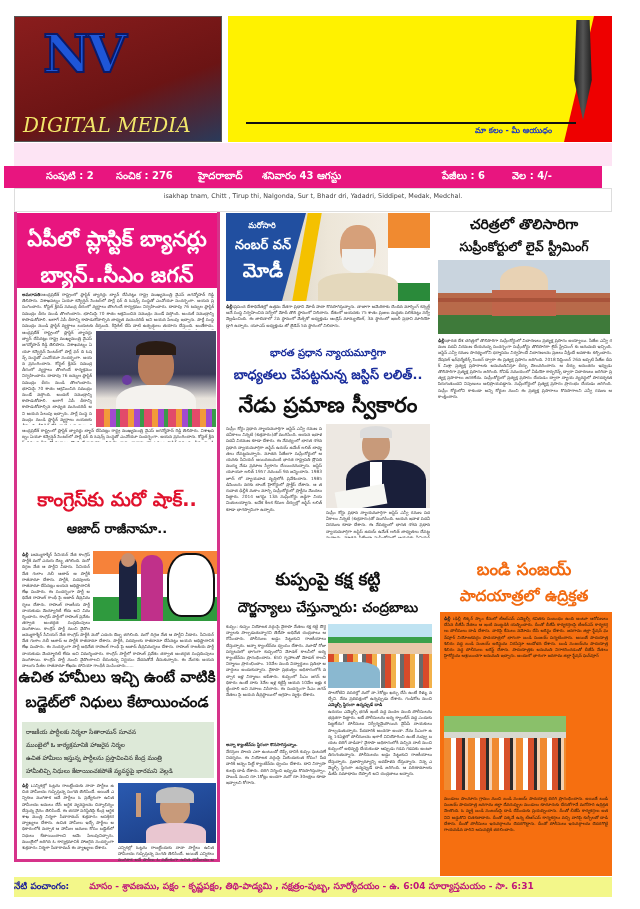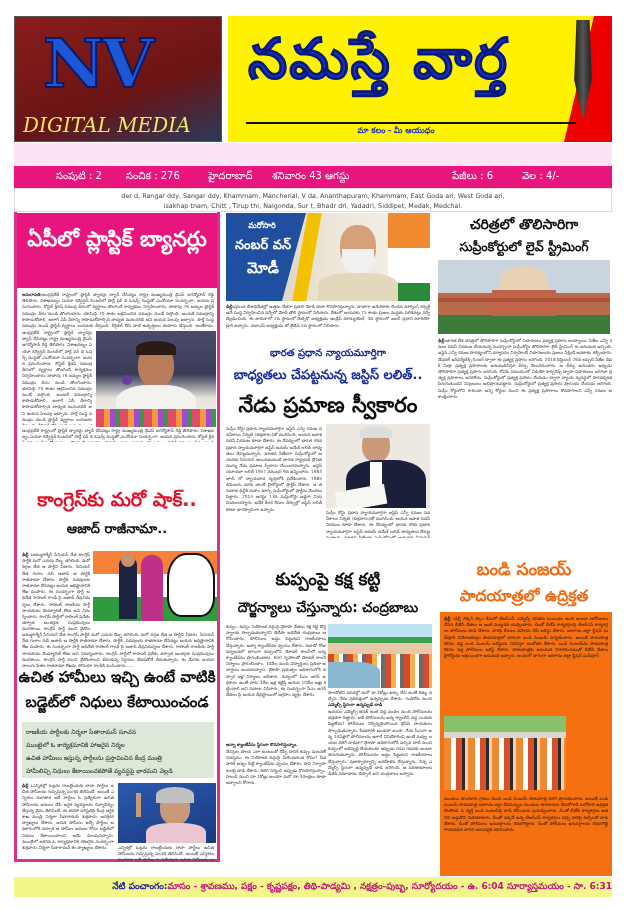--- a/index.html
+++ b/index.html
@@ -1,79 +1,78 @@
 <!DOCTYPE html>
 <html><head>
 <meta charset="utf-8">
 <style>
 *{box-sizing:border-box;margin:0;padding:0}
 body{width:640px;height:909px;background:#fff;font-family:"DejaVu Sans",sans-serif;position:relative;overflow:hidden}
 .abs{position:absolute}
 .filler{color:#444;font-size:4.3px;line-height:6.2px;text-align:justify;overflow:hidden;word-break:break-all}
 .filler b{color:#222}
 .logo-nv{left:14px;top:16px;width:208px;height:126px;background:linear-gradient(160deg,#8a1d1d,#6b1414 60%,#2a3a5a);border:1px solid #555;overflow:hidden}
-.logo-nv .nv{position:absolute;left:28px;top:6px;font-family:"DejaVu Serif",serif;font-weight:bold;font-size:68px;color:#1e56d8;letter-spacing:-4px;-webkit-text-stroke:2px #0a1a6a}
+.logo-nv .nv{position:absolute;left:28px;top:6px;font-family:"DejaVu Serif",serif;font-weight:bold;font-size:52px;color:#1e56d8;letter-spacing:-4px;-webkit-text-stroke:2px #0a1a6a}
 .logo-nv .dm{position:absolute;left:8px;top:96px;font-family:"DejaVu Serif",serif;font-style:italic;font-size:20px;color:#f1e66a}
 .mast{left:228px;top:16px;width:384px;height:126px;background:#fff200;overflow:hidden}
 .mast .red{position:absolute;right:0;top:0;width:60px;height:126px;background:#e00;clip-path:polygon(70% 0,100% 0,100% 100%,20% 100%)}
 .mast .title{position:absolute;left:20px;top:10px;font-size:56px;font-weight:bold;color:#1733c8;-webkit-text-stroke:1px #0a1a7a;letter-spacing:2px}
 .mast .rule{position:absolute;left:18px;top:106px;width:330px;height:2px;background:#111}
-.mast .tag{position:absolute;left:0;width:384px;text-align:center;top:110px;font-size:8px;color:#1733c8;font-weight:bold;padding-right:48px}
+.mast .tag{position:absolute;left:0;width:384px;text-align:right;top:110px;font-size:8px;color:#1733c8;font-weight:bold;padding-right:60px}
 .mast .pen{position:absolute;right:18px;top:4px;width:22px;height:100px;background:linear-gradient(90deg,#111,#555,#111);clip-path:polygon(20% 0,80% 0,90% 60%,50% 100%,10% 60%)}
 .pinkband{left:14px;top:143px;width:598px;height:23px;background:#fde4f4}
-.infobar{left:14px;top:166px;width:598px;height:22px;background:#e8157f;display:flex;align-items:center;color:#fff;font-size:10px;font-weight:normal}
+.infobar{left:4px;top:166px;width:598px;height:22px;background:#e8157f;display:flex;align-items:center;color:#fff;font-size:10px;font-weight:bold}
 .infobar span{position:absolute}
 .districts{left:14px;top:188px;width:598px;height:24px;background:#fff;border:1px solid #ddd;font-size:6.4px;color:#444;text-align:center;line-height:10px;padding-top:2px}
 .col1{left:14px;top:212px;width:206px;height:650px;border:3px solid #d6338a;border-top:none}
 .hl-pink{background:#e8157f;color:#fff;font-weight:bold;text-align:center}
 .hl-black{color:#111;font-weight:bold;text-align:center}
 .hl-blue{color:#1a2d9c;font-weight:bold;text-align:center}
 .hl-red{color:#e1122d;font-weight:bold;text-align:center}
 .hl-orange{color:#f26b12;font-weight:bold;text-align:center}
 .img{overflow:hidden}
-.footer{left:14px;top:877px;width:598px;height:20px;background:#f3f78a;font-size:9px;font-weight:bold;color:#2b2bd0;display:flex;align-items:center;justify-content:flex-end}
+.footer{left:14px;top:877px;width:598px;height:20px;background:#f3f78a;font-size:9px;font-weight:bold;color:#2b2bd0;display:flex;align-items:center;justify-content:flex-start}
 .footer .lbl{color:#1a1a9a}
-.footer .val{color:#c0147a;margin-left:0}
+.footer .val{color:#c0147a;margin-left:20px}
 </style>
 </head>
 <body>
 
 <div class="abs logo-nv">
   <div class="nv">NV</div>
   <div class="dm">DIGITAL MEDIA</div>
 </div>
 
 <div class="abs mast">
   <div class="red"></div>
   <div class="pen"></div>
-  <div class="title">నమస్తే వార్త</div>
   <div class="rule"></div>
   <div class="tag">మా కలం - మీ ఆయుధం</div>
 </div>
 
 <div class="abs pinkband"></div>
 
 <div class="abs infobar">
   <span style="left:42px">సంపుటి : 2</span>
   <span style="left:112px">సంచిక : 276</span>
   <span style="left:194px">హైదరాబాద్</span>
   <span style="left:258px">శనివారం 43 ఆగస్టు</span>
   <span style="left:438px">పేజీలు : 6</span>
   <span style="left:508px">వెల : 4/-</span>
 </div>
 
 <div class="abs districts">
-  <div>der    d, Rangar  ddy, Sangar  ddy, Khammam, Mancherial, V          da, Ananthapuram, Khammam, East Goda  ari, West Goda  ari,</div>
   <div>isakhap  tnam, Chitt     , Tirup  thi, Nalgonda, Sur      t, Bhadr  dri, Yadadri, Siddipet, Medak, Medchal.</div>
 </div>
 
 <div class="abs col1"></div>
 
 <div class="abs hl-pink" style="left:17px;top:213px;width:200px;height:75px;font-size:21px;line-height:36px;padding-top:8px">
   <div>ఏపీలో ప్లాస్టిక్ బ్యానర్లు</div>
+  <div>బ్యాన్..సీఎం జగన్</div>
 </div>
 <div class="abs filler" style="left:22px;top:292px;width:192px;height:38px">
   <b>అమరావతి:</b><span>ఆంధ్రప్రదేశ్ రాష్ట్రంలో ప్లాస్టిక్ బ్యానర్లు బ్యాన్ చేసినట్లు రాష్ట్ర ముఖ్యమంత్రి వైఎస్ జగన్మోహన్ రెడ్డి తెలిపారు. విశాఖపట్నం ఏయూ కన్వెన్షన్ సెంటర్‌లో పార్లే ఫర్ ది ఓషన్స్ సంస్థతో ఎంవోయూ సందర్భంగా. అయన ప్రసంగించారు. కోస్టల్ క్లీనప్ సముద్ర తీరంలో వ్యర్థాలు తొలగించే కార్యక్రమం నిర్వహించారు. దాదాపు 76 టన్నుల ప్లాస్టిక్ సముద్రం తీరం నుండి తొలగించారు. భూమిపై 70 శాతం ఆక్రమించిన సముద్రం నుండే వస్తోంది. అందుకే సముద్రాన్ని కాపాడుకోవాలి. అలాగే ఏపీ తీరాన్ని కాపాడుకోవాల్సిన బాధ్యత మనందరిదీ అని అయన పిలుపు ఇచ్చారు. పార్లే సంస్థ సముద్రం నుండి ప్లాస్టిక్ వ్యర్థాలు బయటకు తీస్తుంది. రీసైకిల్ చేసి వాటి ఉత్పత్తులు తయారు చేస్తుంది. అంతేకాదు. పార్లే ఫ్యూచర్ ఇన్స్టిట్యూట్‌ను ఏపీలో ఏర్పాటు చేయనున్నారు అని సీఎం జగన్ వెల్లడించారు. ప్లాస్టిక్ ఫ్లెక్సీల బ్యాన్ తొలిఅడుగుగా అభివర్ణించిన సీఎం జగన్.. 2027 కల్లా ఏపీని ప్లాస్టిక్ ఫ్రీ రీజియన్ మారుస్తామని ప్రకటించారు.</span>
 </div>
 <div class="abs filler" style="left:22px;top:330px;width:70px;height:95px"><span>ఆంధ్రప్రదేశ్ రాష్ట్రంలో ప్లాస్టిక్ బ్యానర్లు బ్యాన్ చేసినట్లు రాష్ట్ర ముఖ్యమంత్రి వైఎస్ జగన్మోహన్ రెడ్డి తెలిపారు. విశాఖపట్నం ఏయూ కన్వెన్షన్ సెంటర్‌లో పార్లే ఫర్ ది ఓషన్స్ సంస్థతో ఎంవోయూ సందర్భంగా. అయన ప్రసంగించారు. కోస్టల్ క్లీనప్ సముద్ర తీరంలో వ్యర్థాలు తొలగించే కార్యక్రమం నిర్వహించారు. దాదాపు 76 టన్నుల ప్లాస్టిక్ సముద్రం తీరం నుండి తొలగించారు. భూమిపై 70 శాతం ఆక్రమించిన సముద్రం నుండే వస్తోంది. అందుకే సముద్రాన్ని కాపాడుకోవాలి. అలాగే ఏపీ తీరాన్ని కాపాడుకోవాల్సిన బాధ్యత మనందరిదీ అని అయన పిలుపు ఇచ్చారు. పార్లే సంస్థ సముద్రం నుండి ప్లాస్టిక్ వ్యర్థాలు బయటకు తీస్తుంది. రీసైకిల్ చేసి వాటి ఉత్పత్తులు తయారు చేస్తుంది. అంతేకాదు. పార్లే ఫ్యూచర్ ఇన్స్టిట్యూట్‌ను ఏపీలో ఏర్పాటు చేయనున్నారు అని సీఎం జగన్ వెల్లడించారు. ప్లాస్టిక్ ఫ్లెక్సీల బ్యాన్ తొలిఅడుగుగా అభివర్ణించిన సీఎం జగన్.. 2027 కల్లా ఏపీని ప్లాస్టిక్ ఫ్రీ రీజియన్ మారుస్తామని ప్రకటించారు.</span></div>
 <div class="abs img" style="left:96px;top:331px;width:120px;height:96px;background:linear-gradient(180deg,#4a4b6a 0%,#3a3c58 45%,#e8e3dc 70%,#f2efe8 100%)">
   <div style="position:absolute;left:42px;top:14px;width:36px;height:42px;border-radius:45%;background:#b97d5b"></div>
   <div style="position:absolute;left:40px;top:10px;width:40px;height:14px;border-radius:50% 50% 0 0;background:#2a1c14"></div>
   <div style="position:absolute;left:20px;top:54px;width:80px;height:40px;border-radius:40% 40% 0 0;background:#f4f2ee"></div>
   <div style="position:absolute;left:26px;top:44px;width:10px;height:10px;border-radius:50%;background:#6a3ca0"></div>
@@ -115,21 +114,21 @@
 
 <div class="abs img" style="left:226px;top:213px;width:204px;height:88px;background:linear-gradient(90deg,#c8c2b4,#ede6d8 50%,#f6f2ec)">
   <div style="position:absolute;left:0;top:0;width:80px;height:88px;background:#214fa0;clip-path:polygon(0 0,100% 0,70% 100%,0 100%)"></div>
   <div style="position:absolute;left:74px;top:0;width:14px;height:88px;background:#f4c100;transform:skewX(-10deg)"></div>
   <div style="position:absolute;left:162px;top:0;width:42px;height:88px;background:linear-gradient(180deg,#f08a30 0 40%,#fff 40% 80%,#2a8a3a 80%)"></div>
   <div style="position:absolute;left:114px;top:12px;width:36px;height:44px;border-radius:45%;background:#d6a07a"></div>
   <div style="position:absolute;left:116px;top:36px;width:32px;height:24px;border-radius:0 0 50% 50%;background:#f0f0ee"></div>
   <div style="position:absolute;left:92px;top:60px;width:80px;height:28px;border-radius:40% 40% 0 0;background:#e4d8bc"></div>
   <div style="position:absolute;left:6px;top:8px;width:60px;text-align:center;color:#fff;font-size:8px;font-weight:bold">మరోసారి</div>
   <div style="position:absolute;left:4px;top:24px;width:66px;text-align:center;color:#fff;font-size:13px;font-weight:bold">నంబర్ వన్</div>
-  <div style="position:absolute;left:4px;top:46px;width:66px;text-align:center;color:#fff;font-size:15px;font-weight:bold">మోడీ</div>
+  <div style="position:absolute;left:4px;top:46px;width:66px;text-align:center;color:#fff;font-size:19px;font-weight:bold">మోడీ</div>
 </div>
 <div class="abs filler" style="left:226px;top:304px;width:204px;height:36px">
   <b>ఢిల్లీ:</b><span>ప్రపంచ దేశాధినేతల్లో ఉత్తమ నేతగా ప్రధాని మోదీ హవా కొనసాగిస్తున్నారు. తాజాగా అమెరికాకు చెందిన మార్నింగ్ కన్సల్ట్ అనే సంస్థ నిర్వహించిన సర్వేలో మోదీ తొలి స్థానంలో నిలిచారు. దేశంలో అయనకు 75 శాతం ప్రజలు మద్దతు పలికినట్లు సర్వే వెల్లడించింది. ఈ జాబితాలో 2వ స్థానంలో మెక్సికో అధ్యక్షుడు ఆండ్రెస్ మాన్యుయెల్, 3వ స్థానంలో ఇటలీ ప్రధాని మారియో డ్రాగి ఉన్నారు. యూఎస్ అధ్యక్షుడు జో బైడెన్ 5వ స్థానంలో నిలిచారు.</span>
 </div>
 
 <div class="abs hl-blue" style="left:224px;top:342px;width:208px;height:22px;font-size:10px;line-height:22px">భారత ప్రధాన న్యాయమూర్తిగా</div>
 <div class="abs hl-blue" style="left:224px;top:364px;width:208px;height:22px;font-size:13px;line-height:22px">బాధ్యతలు చేపట్టనున్న జస్టిస్ లలిత్..</div>
 <div class="abs hl-black" style="left:224px;top:390px;width:208px;height:30px;font-size:21px;line-height:30px">నేడు ప్రమాణ స్వీకారం</div>
 <div class="abs filler" style="left:226px;top:426px;width:96px;height:112px"><span>సుప్రీం కోర్టు ప్రధాన న్యాయమూర్తిగా జస్టిస్ ఎన్వీ రమణ పదవీకాలం నిన్నటి (శుక్రవారం)తో ముగిసింది. ఆయన ఇవాళ పదవీ విరమణ కూడా చేశారు. ఈ నేపథ్యంలో భారత 49వ ప్రధాన న్యాయమూర్తిగా జస్టిస్ ఉదయ్ ఉమేశ్ లలిత్ బాధ్యతలు చేపట్టనున్నారు. నూతన సీజేఐగా సుప్రీంకోర్టులో ఆయనకు సీనియర్ అయినటువంటి భారత రాష్ట్రపతి ద్రౌపది ముర్ము నేడు ప్రమాణ స్వీకారం చేయించనున్నారు. జస్టిస్ యూయూ లలిత్ 1957 నవంబర్ 9న జన్మించారు. 1983 జూన్ లో న్యాయవాద వృత్తిలోకి ప్రవేశించారు. 1985 డిసెంబరు వరకు బాంబే హైకోర్టులో ప్రాక్టీస్ చేశారు. ఆ తరువాత ఢిల్లీకి మకాం మార్చి సుప్రీంకోర్టులో ప్రాక్టీసు మొదలు పెట్టారు. 2014 ఆగస్టు 13న సుప్రీంకోర్టు జడ్జిగా నియమితులయ్యారు. అనేక కీలక కేసుల తీర్పుల్లో జస్టిస్ లలిత్ కూడా భాగస్వామిగా ఉన్నారు.</span></div>
 <div class="abs img" style="left:326px;top:424px;width:104px;height:84px;background:#ede8e2">

